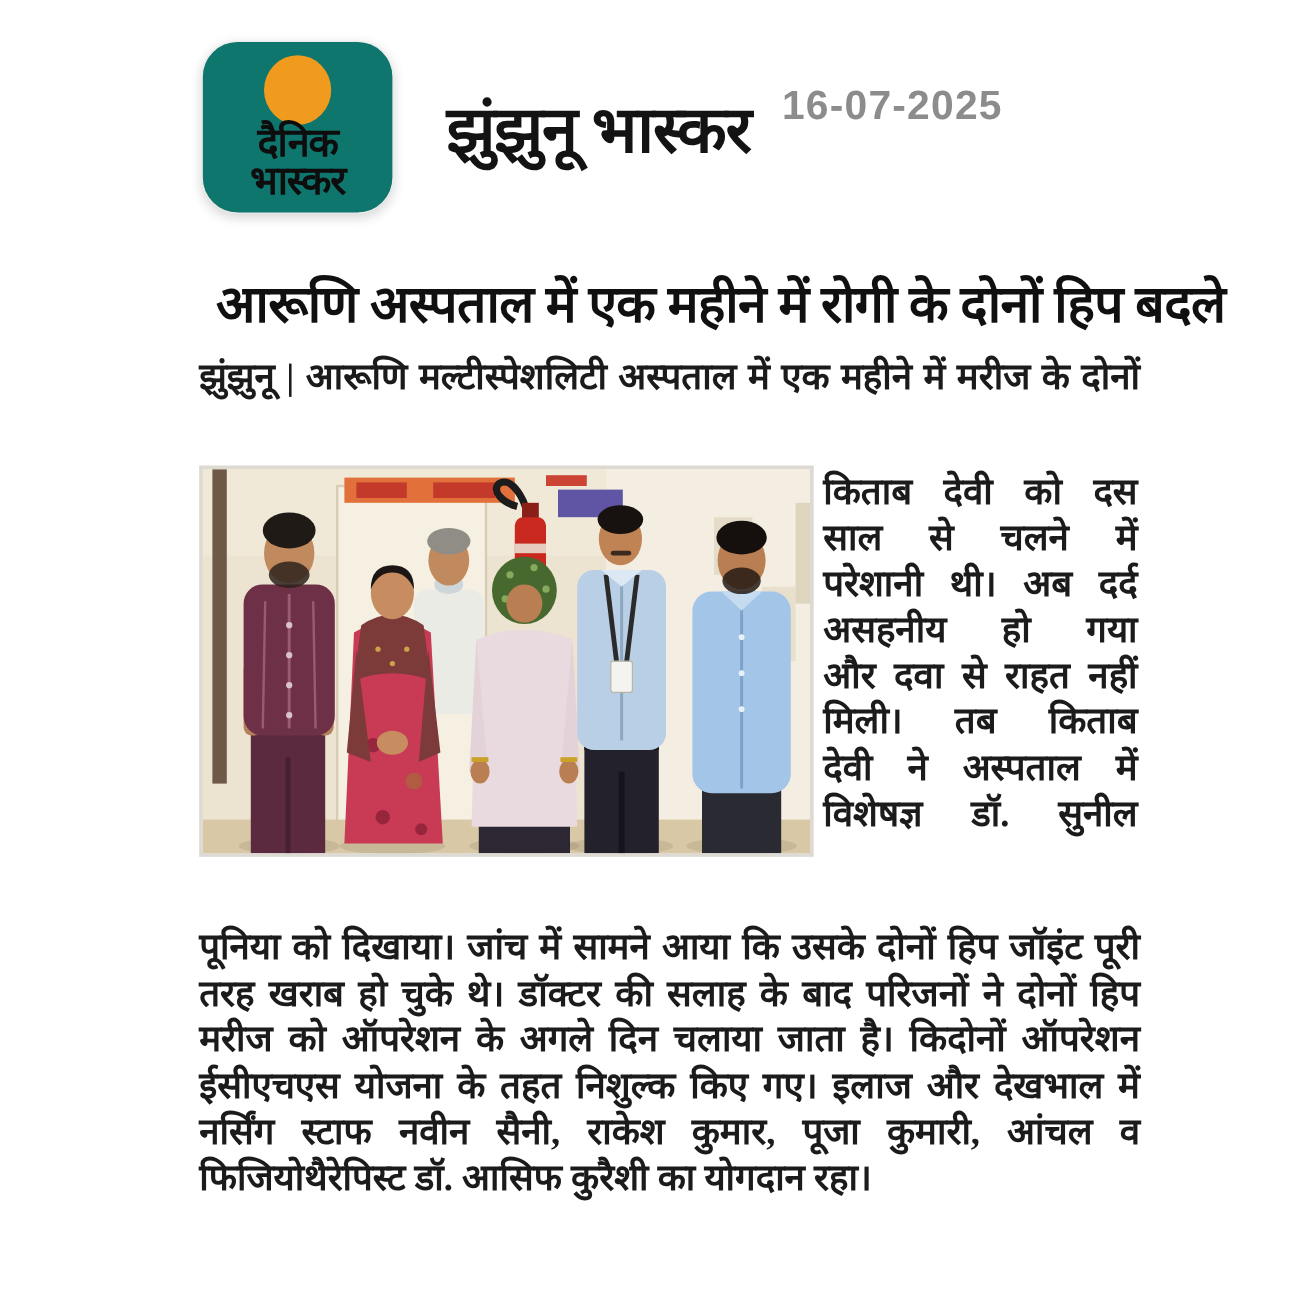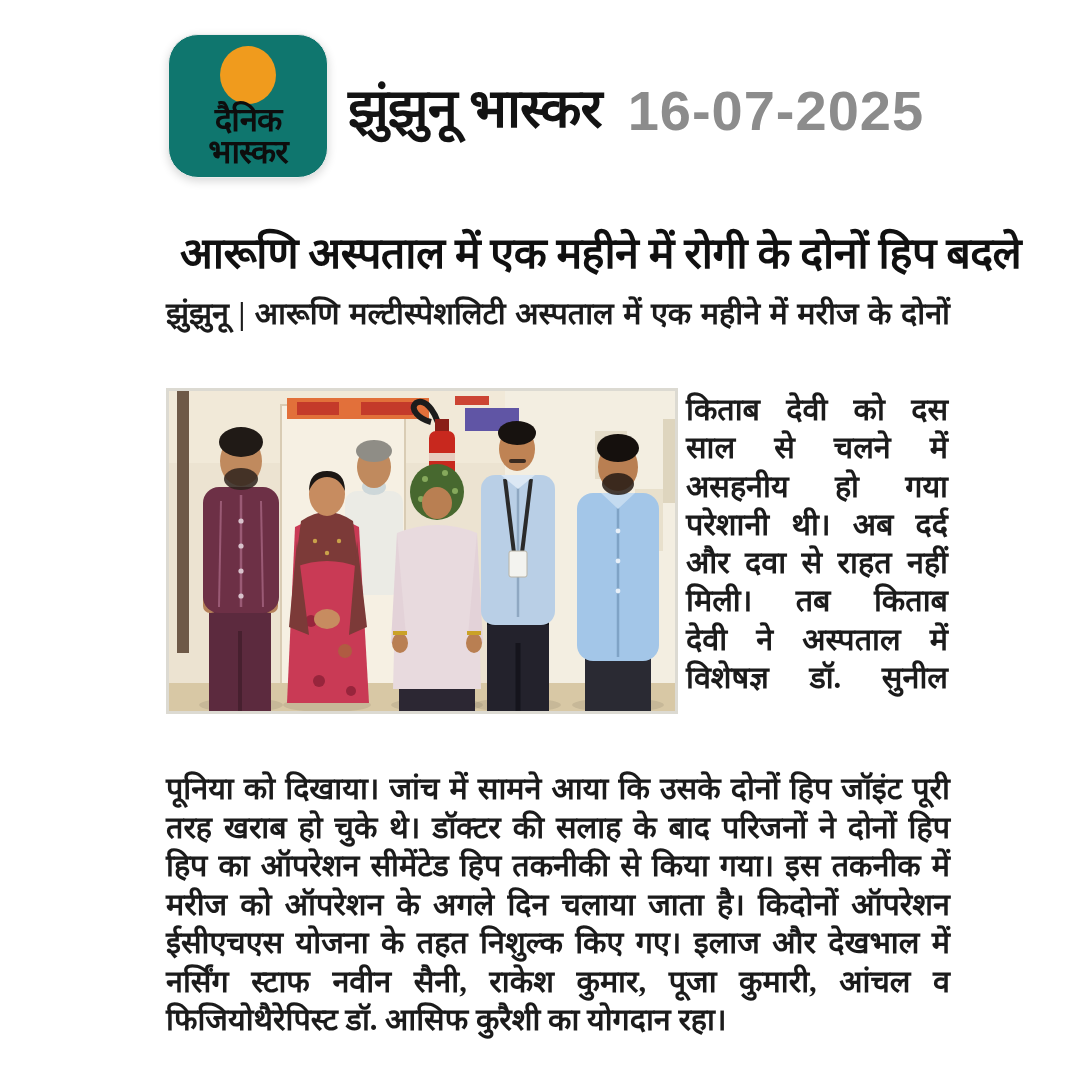--- a/index.html
+++ b/index.html
@@ -11,25 +11,25 @@
   
   .header{position:absolute;left:168px;top:34px;display:flex;align-items:center;}
   .logo{
     width:158px;height:142px;background:#0f766e;border:1px solid #ececec;
     border-radius:30px;box-shadow:0 3px 10px rgba(0,0,0,.16);
     display:flex;flex-direction:column;align-items:center;justify-content:center;
     flex:0 0 auto;
   }
   .logo-dot{width:56px;height:58px;border-radius:50%;background:#f09b1d;margin:2px 0 1px 0;}
   .logo-word{font-weight:800;font-size:33px;line-height:.95;color:#0d0d0d;letter-spacing:-1px;}
-  .masthead{display:flex;align-items:flex-end;margin-left:20px;white-space:nowrap;}
+  .masthead{display:flex;align-items:flex-start;margin-left:44px;white-space:nowrap;}
   .pub-title{font-size:54px;font-weight:800;color:#131313;letter-spacing:-1px;}
   .pub-date{
     font-family:"Liberation Sans","DejaVu Sans",sans-serif;
-    font-size:56px;font-weight:700;color:#8c8c8c;margin-left:26px;letter-spacing:1px;
+    font-size:34px;font-weight:700;color:#8c8c8c;margin-left:26px;letter-spacing:1px;
   }
   
   .headline{
     position:absolute;left:166px;top:222px;width:784px;
     font-size:43px;font-weight:800;color:#101010;white-space:nowrap;
     letter-spacing:-.5px;
     margin-left:14px;
   }
   .bodytext{font-size:30.5px;font-weight:700;color:#1b1b1b;line-height:38.5px;}
   .intro{position:absolute;left:166px;top:295px;width:784px;}
@@ -61,32 +61,31 @@
 
 <div class="headline">आरूणि अस्पताल में एक महीने में रोगी के दोनों हिप बदले</div>
 
 <div class="bodytext intro">
     <div class="jline">झुंझुनू | आरूणि मल्टीस्पेशलिटी अस्पताल में एक महीने में मरीज के दोनों</div>
   </div>
 
 <div class="bodytext sidecol">
     <div class="jline">किताब देवी को दस</div>
     <div class="jline">साल से चलने में</div>
+    <div class="jline">परेशानी थी। अब दर्द</div>
     <div class="jline">असहनीय हो गया</div>
-    <div class="jline">परेशानी थी। अब दर्द</div>
     <div class="jline">और दवा से राहत नहीं</div>
     <div class="jline">मिली। तब किताब</div>
     <div class="jline">देवी ने अस्पताल में</div>
     <div class="jline">विशेषज्ञ डॉ. सुनील</div>
   </div>
 
 <div class="bodytext body2">
     <div class="jline">पूनिया को दिखाया। जांच में सामने आया कि उसके दोनों हिप जॉइंट पूरी</div>
     <div class="jline">तरह खराब हो चुके थे। डॉक्टर की सलाह के बाद परिजनों ने दोनों हिप</div>
-    <div class="jline">हिप का ऑपरेशन सीमेंटेड हिप तकनीकी से किया गया। इस तकनीक में</div>
     <div class="jline">मरीज को ऑपरेशन के अगले दिन चलाया जाता है। किदोनों ऑपरेशन</div>
     <div class="jline">ईसीएचएस योजना के तहत निशुल्क किए गए। इलाज और देखभाल में</div>
     <div class="jline">नर्सिंग स्टाफ नवीन सैनी, राकेश कुमार, पूजा कुमारी, आंचल व</div>
     <div class="jline last">फिजियोथैरेपिस्ट डॉ. आसिफ कुरैशी का योगदान रहा।</div>
   </div>
 
 <div class="photo-frame">
   <svg viewBox="0 0 506 320" preserveAspectRatio="none">
 
     <rect x="0" y="0" width="506" height="320" fill="#ece3d1"></rect>

